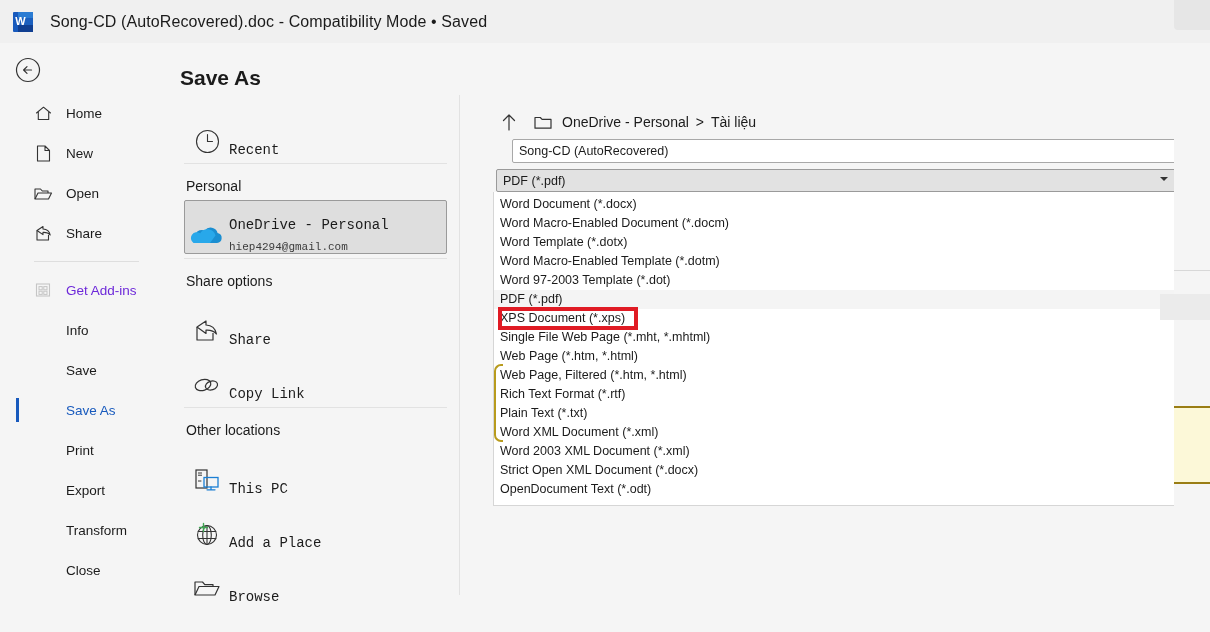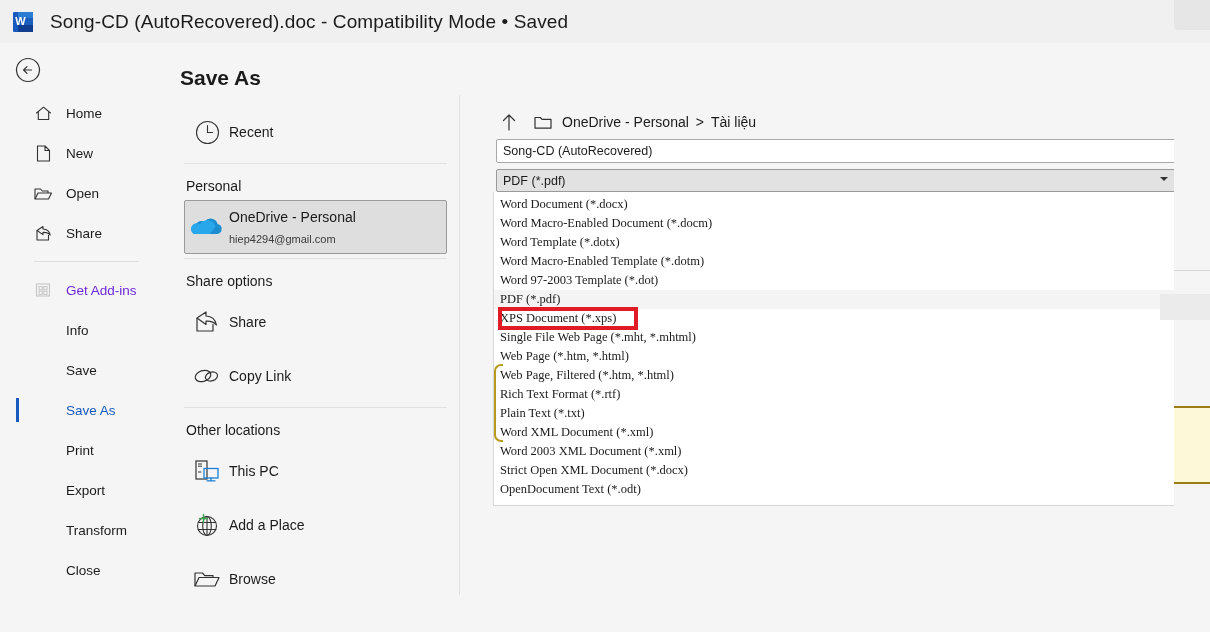--- a/index.html
+++ b/index.html
@@ -22,21 +22,21 @@
     width: 22px; height: 22px; margin-left: 13px; margin-right: 15px;
     position: relative; flex: 0 0 auto;
   }
   .word-logo .back { position:absolute; left:0; top:1px; width:20px; height:20px; background:#185abd; border-radius:1px;}
   .word-logo .lt { position:absolute; left:5px; top:1px; width:15px; height:6px; background:#2b7cd3;}
   .word-logo .rb { position:absolute; left:5px; top:7px; width:15px; height:7px; background:#1b5fbe;}
   .word-logo .bb { position:absolute; left:5px; top:14px; width:15px; height:7px; background:#103f91;}
   .word-logo .w  { position:absolute; left:1px; top:3px; width:13px; height:15px;
                    color:#fff; font-size:11px; font-weight:bold; line-height:15px; text-align:center;
                    font-family:"Liberation Sans", sans-serif; }
-  .title-text { font-size: 19px; color: #1b1b1b; letter-spacing: .1px; }
+  .title-text { font-size: 16px; color: #1b1b1b; letter-spacing: .1px; }
 
   
   .rail {
     position: absolute; left: 0; top: 43px; width: 139px; height: 589px;
     background: #f5f5f5;
   }
   .backbtn {
     position: absolute; left: 14px; top: 13px; width: 28px; height: 28px;
     border-radius: 50%; cursor: pointer;
   }
@@ -60,62 +60,61 @@
     position: absolute; left: 139px; top: 43px; width: 321px; height: 589px;
     background: #f5f5f5;
   }
   .mid-divider { position:absolute; left: 320px; top: 52px; width:1px; height: 500px; background:#e2e2e2; }
   .page-title {
     position: absolute; left: 41px; top: 23px;
     font-size: 21px; font-weight: bold; color: #1b1b1b;
   }
   .mid-inner { position: absolute; left: 45px; top: 62px; width: 263px; }
   .place-row {
-    display: flex; align-items: center; height: 54px; cursor: pointer;
-    border: 1px solid transparent; border-radius: 2px;
+    display: flex; align-items: flex-end; height: 54px; cursor: pointer;
+    border: 1px solid transparent; border-radius: 2px; font-family: Liberation Mono, monospace;
   }
   .place-row .pr-icon { width: 44px; height: 34px; flex:0 0 auto; display:flex; align-items:center; justify-content:center; }
   .place-row .pr-text { font-size: 14px; color: #1b1b1b; }
   .place-row.selected { background: #dedede; border-color: #9a9a9a; }
   .place-sub { font-size: 11px; color: #3b3b3b; margin-top: 8px; }
   .mid-sep { height: 1px; background: #e2e2e2; margin: 4px 0 4px 0; }
   .mid-head { font-size: 14px; color: #1b1b1b; padding: 10px 0 6px 2px; }
 
   
   .right { position: absolute; left: 460px; top: 43px; width: 750px; height: 589px; background:#f5f5f5; }
   .breadcrumb {
     position: absolute; left: 38px; top: 68px; display: flex; align-items: center;
     font-size: 14px; color: #1b1b1b;
   }
   .bc-up { width: 22px; height: 22px; margin-right: 12px; display:flex;align-items:center;justify-content:center; cursor:pointer;}
   .bc-folder { width: 22px; height: 20px; margin-right: 8px; display:flex;align-items:center;justify-content:center;}
   .bc-sep { margin: 0 7px; color:#1b1b1b; }
   .filename-input {
-    position: absolute; left: 36px; top: 96px; width: 680px; height: 24px;
+    position: absolute; left: 52px; top: 96px; width: 680px; height: 24px;
     background: #ffffff; border: 1px solid #a8a8a8; border-radius: 2px;
     font-family: "Liberation Sans", sans-serif; font-size: 12.5px; color: #1b1b1b;
     padding: 0 6px; outline: none;
   }
   .filetype-select {
     position: absolute; left: 36px; top: 126px; width: 680px; height: 23px;
     background: #e2e2e2; border: 1px solid #9a9a9a; border-radius: 2px;
     display: flex; align-items: center; padding: 0 6px; cursor: pointer;
     font-size: 12.5px;
   }
   .filetype-select .caret {
     position: absolute; right: 7px; top: 7px; width: 0; height: 0;
     border-left: 4px solid transparent; border-right: 4px solid transparent;
     border-top: 4px solid #333;
   }
   
   .dropdown {
     position: absolute; left: 33px; top: 149px; width: 682px;
     background: #ffffff; border: 1px solid #d6d6d6; border-top: none;
     padding: 3px 0 6px 0;
-    font-family: Liberation Serif, serif;
   }
   .dd-item {
     height: 19px; line-height: 19px; padding-left: 6px;
     font-size: 12.5px; color: #1b1b1b; cursor: pointer; white-space: nowrap;
   }
   .dd-item.hover { background: #f4f4f4; }
   .yellow-bracket {
     position: absolute; left: 0px; top: 0; width: 9px; height: 0;
     border: 2px solid #b89b1d; border-right: none;
     border-top-left-radius: 7px; border-bottom-left-radius: 7px;

